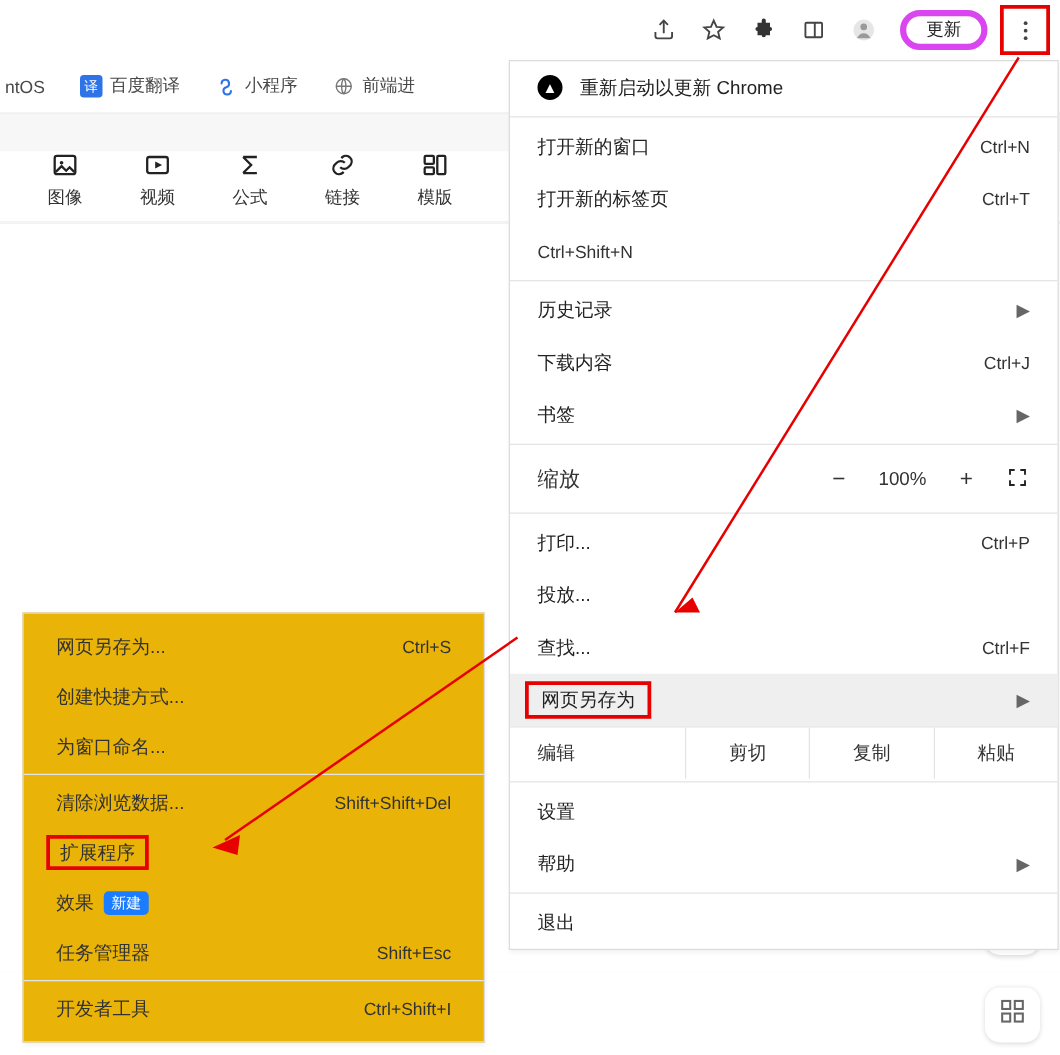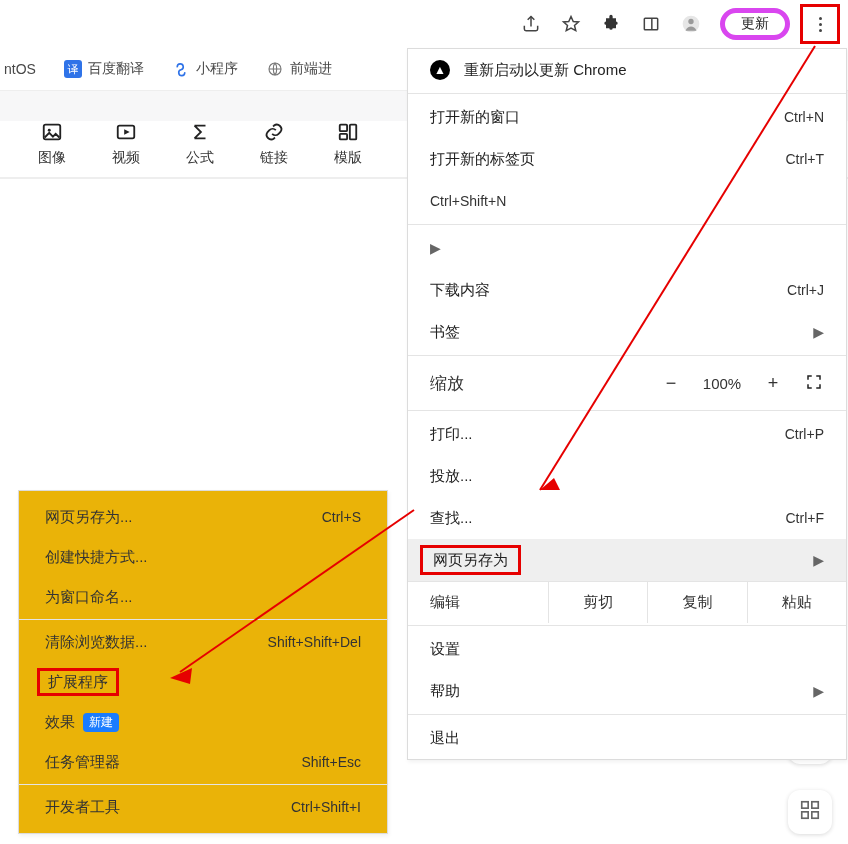--- a/index.html
+++ b/index.html
@@ -327,20 +327,21 @@
   </div>
   <div class="menu-row">
     <div class="label">打开新的标签页</div>
     <div class="shortcut">Ctrl+T</div>
   </div>
   <div class="menu-row">
     <div class="shortcut">Ctrl+Shift+N</div>
   </div>
   <div class="menu-sep"></div>
   <div class="menu-row">
+    <div class="label">历史记录</div>
     <div class="chevron">▶</div>
   </div>
   <div class="menu-row">
     <div class="label">下载内容</div>
     <div class="shortcut">Ctrl+J</div>
   </div>
   <div class="menu-row">
     <div class="label">书签</div>
     <div class="chevron">▶</div>
   </div>

